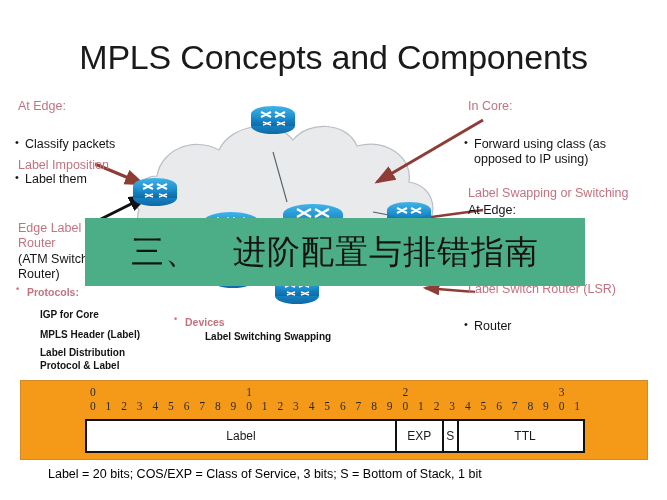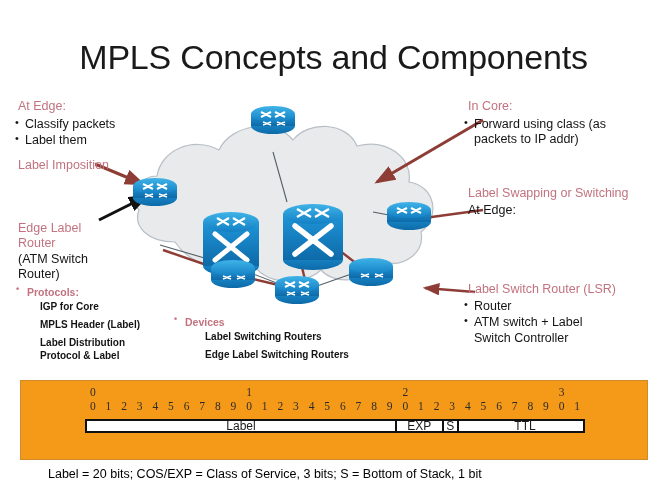--- a/index.html
+++ b/index.html
@@ -57,20 +57,21 @@
     color: #141414;
     font-size: 10px;
     font-weight: bold;
     font-family: "Liberation Sans", sans-serif;
   }
   .bullet-row {
     display: block;
     position: relative;
     padding-left: 11px;
     margin-bottom: 1px;
+    margin-top: 20px;
   }
   .bullet-row::before {
     content: "\2022";
     position: absolute;
     left: 1px; top: -1px;
     font-size: 11px;
     color: inherit;
   }
   .bullet-sm {
     display: block;
@@ -86,21 +87,21 @@
   }
   .u { text-decoration: underline; }
 
   
   #left-at-edge   { left: 18px; top: 99px;  width: 165px; }
   #left-bullets   { left: 14px; top: 117px; width: 170px; }
   #left-imposition{ left: 18px; top: 158px; width: 175px; }
   #left-elsr      { left: 18px; top: 221px; width: 150px; }
   #left-protocols { left: 14px; top: 286px; width: 170px; }
   #left-proto-list{ left: 40px; top: 301px; width: 160px; }
-  .proto-item { display: block; margin-bottom: 6px; }
+  .proto-item { display: block; margin-bottom: 6px; margin-top: 8px; }
 
   
   #mid-devices    { left: 172px; top: 316px; width: 230px; }
   #mid-dev-list   { left: 205px; top: 331px; width: 240px; }
   .dev-item { display: block; margin-bottom: 6px; }
 
   
   #right-incore   { left: 468px; top: 99px;  width: 200px; }
   #right-bullets  { left: 463px; top: 117px; width: 205px; }
   #right-swapping { left: 468px; top: 186px; width: 205px; }
@@ -160,21 +161,21 @@
   }
   .ruler-row span {
     flex: 1 1 0;
     text-align: center;
   }
   .ruler-row.tens span { color: #2b2b2b; }
 
   #field-boxes {
     position: absolute;
     left: 64px; top: 38px;
-    width: 500px; height: 14px;
+    width: 500px; height: 34px;
     display: flex;
     border: 2px solid #111111;
     box-sizing: border-box;
     background: #ffffff;
   }
   .field-cell {
     display: flex;
     align-items: center;
     justify-content: center;
     font-size: 12px;
@@ -355,47 +356,45 @@
     <span class="proto-item">MPLS Header (Label)</span>
     <span style="display:block">Label Distribution</span>
     <span style="display:block">Protocol &amp; Label</span>
   </div>
 
   <div class="txt hdr-pink-sm" id="mid-devices">
     <span class="bullet-sm">Devices</span>
   </div>
 
   <div class="txt body-sm" id="mid-dev-list">
-    <span class="dev-item">Label Switching Routers</span>
-    <span class="dev-item">Edge Label Switching Routers</span>
+    <span class="dev-item">Label Switching Swapping</span>
   </div>
 
   <div class="txt hdr-pink" id="right-incore">In Core:</div>
 
   <div class="txt body-dark" id="right-bullets">
     <span class="bullet-row">
       <span>Forward using class (as</span><br>
-      <span>packets to IP addr)</span>
+      <span>opposed to IP using)</span>
     </span>
   </div>
 
   <div class="txt hdr-pink" id="right-swapping">Label Swapping or Switching</div>
 
   <div class="txt body-dark" id="right-atedge">At Edge:</div>
 
   <div class="txt hdr-pink" id="right-lsr">Label Switch Router (LSR)</div>
 
   <div class="txt body-dark" id="right-bullets2">
     <span class="bullet-row">Router</span>
-    <span class="bullet-row">
-      <span>ATM switch + Label</span><br>
-      <span>Switch Controller</span>
-    </span>
-  </div>
-
+  </div>
+
+  <div id="green-banner">
+    <span id="green-banner-text">三、　进阶配置与排错指南</span>
+  </div>
 
   <div id="orange-panel">
     <div id="bit-ruler">
       <div class="ruler-row tens">
           <span>0</span>
           <span></span>
           <span></span>
           <span></span>
           <span></span>
           <span></span>

